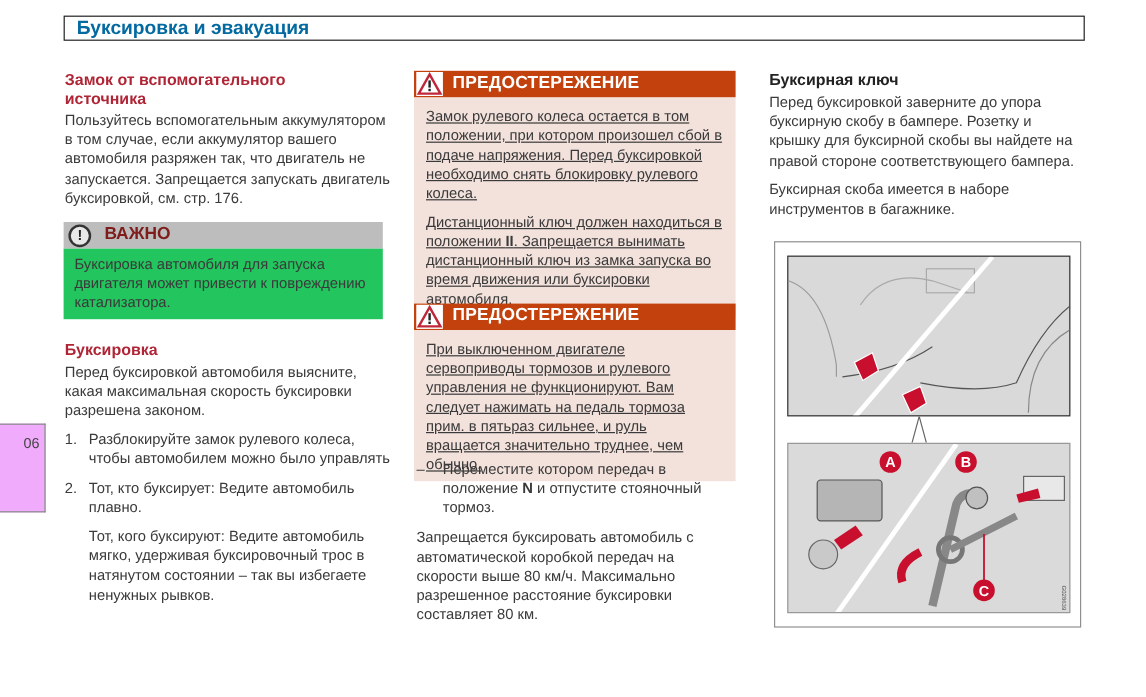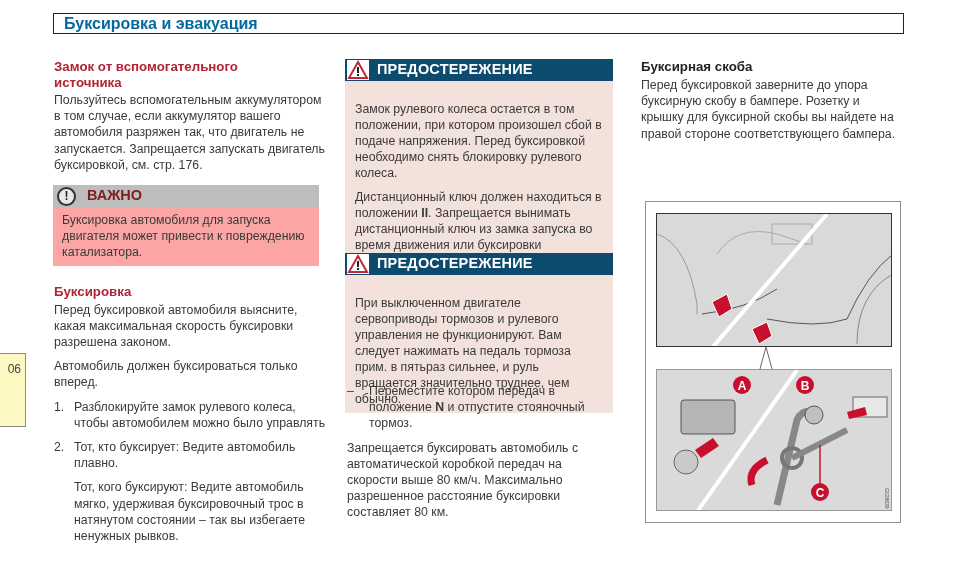--- a/index.html
+++ b/index.html
@@ -7,36 +7,36 @@
          font-family:"Liberation Sans", sans-serif; color:#3a3a3a; }
   .page-title-box { position:absolute; left:53px; top:13px; width:851px; height:21px;
          border:1.5px solid #222; box-sizing:border-box; }
   .page-title { position:absolute; left:10px; top:1px; font-size:16px; font-weight:bold; color:#0369a1; }
 
   .col { position:absolute; font-size:12.3px; line-height:16.2px; }
   .col p { margin:0 0 8px 0; }
   .red-h { color:#b02535; font-weight:bold; font-size:13.3px; line-height:15.5px; margin:0 0 2px 0; }
   .black-h { color:#222; font-weight:bold; font-size:13.3px; line-height:16px; margin:0 0 2px 0; }
 
-  .tab-06 { position:absolute; left:0; top:353px; width:26px; height:74px; background:#fef9c3;
+  .tab-06 { position:absolute; left:0; top:353px; width:38px; height:74px; background:#f0abfc;
          border:1px solid #8a8a8a; border-left:none; box-sizing:border-box; }
   .tab-06 span { position:absolute; right:4px; top:8px; font-size:12px; color:#444; }
 
   .important { position:absolute; left:53px; top:185px; width:266px; }
   .imp-head { background:#bdbdbd; height:22px; position:relative; }
   .imp-icon { position:absolute; left:4px; top:2px; width:15px; height:15px; border-radius:50%;
          border:2px solid #333; background:#e8e8e8; text-align:center; font-weight:bold; font-size:12px; line-height:15px; color:#222; }
   .imp-title { position:absolute; left:34px; top:2px; color:#7f1d1d; font-weight:bold; font-size:14.5px; }
-  .imp-body { background:#fca5a5; padding:5px 8px 6px 9px; font-size:12.3px; line-height:16px; }
+  .imp-body { background:#22c55e; padding:5px 8px 6px 9px; font-size:12.3px; line-height:16px; }
 
   .warn { position:absolute; left:345px; width:268px; }
-  .warn-head { background:#0c4a6e; height:22px; position:relative; }
+  .warn-head { background:#c2410c; height:22px; position:relative; }
   .warn-icon { position:absolute; left:2px; top:1px; width:22px; height:20px; background:#fff; }
   .warn-title { position:absolute; left:32px; top:2px; color:#fff; font-weight:bold; font-size:14.5px; letter-spacing:0.2px; }
-  .warn-body { background:#f3e2dc; padding:20px 10px 6px 10px; font-size:12.3px; line-height:16px; }
+  .warn-body { background:#f3e2dc; padding:8px 10px 6px 10px; font-size:12.3px; line-height:16px;text-decoration:underline; }
   .warn-body p { margin:0 0 8px 0; }
   .warn-body p:last-child { margin-bottom:0; }
 
   .list { margin:0; padding:0; list-style:none; }
   .list li { position:relative; padding-left:20px; margin-bottom:8px; }
   .list .num { position:absolute; left:0; top:0; }
 
   .figure { position:absolute; left:645px; top:201px; width:256px; height:322px;
          border:1px solid #8f8f8f; box-sizing:border-box; background:#fff; }
   .panel { position:absolute; background:#d9d9d9; border:1px solid #333; box-sizing:border-box; overflow:hidden; }
@@ -64,21 +64,20 @@
   <div class="imp-head">
     <div class="imp-icon">!</div>
     <span class="imp-title">ВАЖНО</span>
   </div>
   <div class="imp-body">Буксировка автомобиля для запуска двигателя может привести к повреждению катализатора.</div>
 </div>
 
 <div class="col" style="left:54px; top:284px; width:272px;">
   <div class="red-h">Буксировка</div>
   <p>Перед буксировкой автомобиля выясните, какая максимальная скорость буксировки разрешена законом.</p>
-  <p>Автомобиль должен буксироваться только вперед.</p>
   <ul class="list">
     <li>
       <span class="num">1.</span>
       <span>Разблокируйте замок рулевого колеса, чтобы автомобилем можно было управлять</span>
     </li>
     <li>
       <span class="num">2.</span>
       <div>Тот, кто буксирует: Ведите автомобиль плавно.</div>
       <div style="margin-top:8px;">Тот, кого буксируют: Ведите автомобиль мягко, удерживая буксировочный трос в натянутом состоянии – так вы избегаете ненужных рывков.</div>
     </li>
@@ -118,22 +117,23 @@
 
 <div class="col" style="left:347px; top:383px; width:268px;">
   <div style="position:relative; padding-left:22px; margin-bottom:8px;">
     <span style="position:absolute; left:0; top:0;">–</span>
     <span>Переместите котором передач в положение </span><b>N</b><span> и отпустите стояночный тормоз.</span>
   </div>
   <p>Запрещается буксировать автомобиль с автоматической коробкой передач на скорости выше 80 км/ч. Максимально разрешенное расстояние буксировки составляет 80 км.</p>
 </div>
 
 <div class="col" style="left:641px; top:59px; width:262px;">
-  <div class="black-h">Буксирная скоба</div>
+  <div class="black-h">Буксирная ключ</div>
   <p>Перед буксировкой заверните до упора буксирную скобу в бампере. Розетку и крышку для буксирной скобы вы найдете на правой стороне соответствующего бампера.</p>
+  <p>Буксирная скоба имеется в наборе инструментов в багажнике.</p>
 </div>
 
 <div class="figure">
 
   <div class="panel" style="left:10px; top:11px; width:236px; height:134px;">
     <svg width="236" height="134" viewBox="0 0 236 134">
       <path d="M0,20 Q30,30 40,90 L40,100" stroke="#9a9a9a" fill="none" stroke-width="1"></path>
       <path d="M45,100 Q90,95 120,75" stroke="#555" fill="none" stroke-width="1"></path>
       <path d="M60,40 Q80,10 120,20 L150,30" stroke="#aaa" fill="none"></path>
       <path d="M110,105 Q160,115 190,105 Q210,60 236,40" stroke="#555" fill="none"></path>

